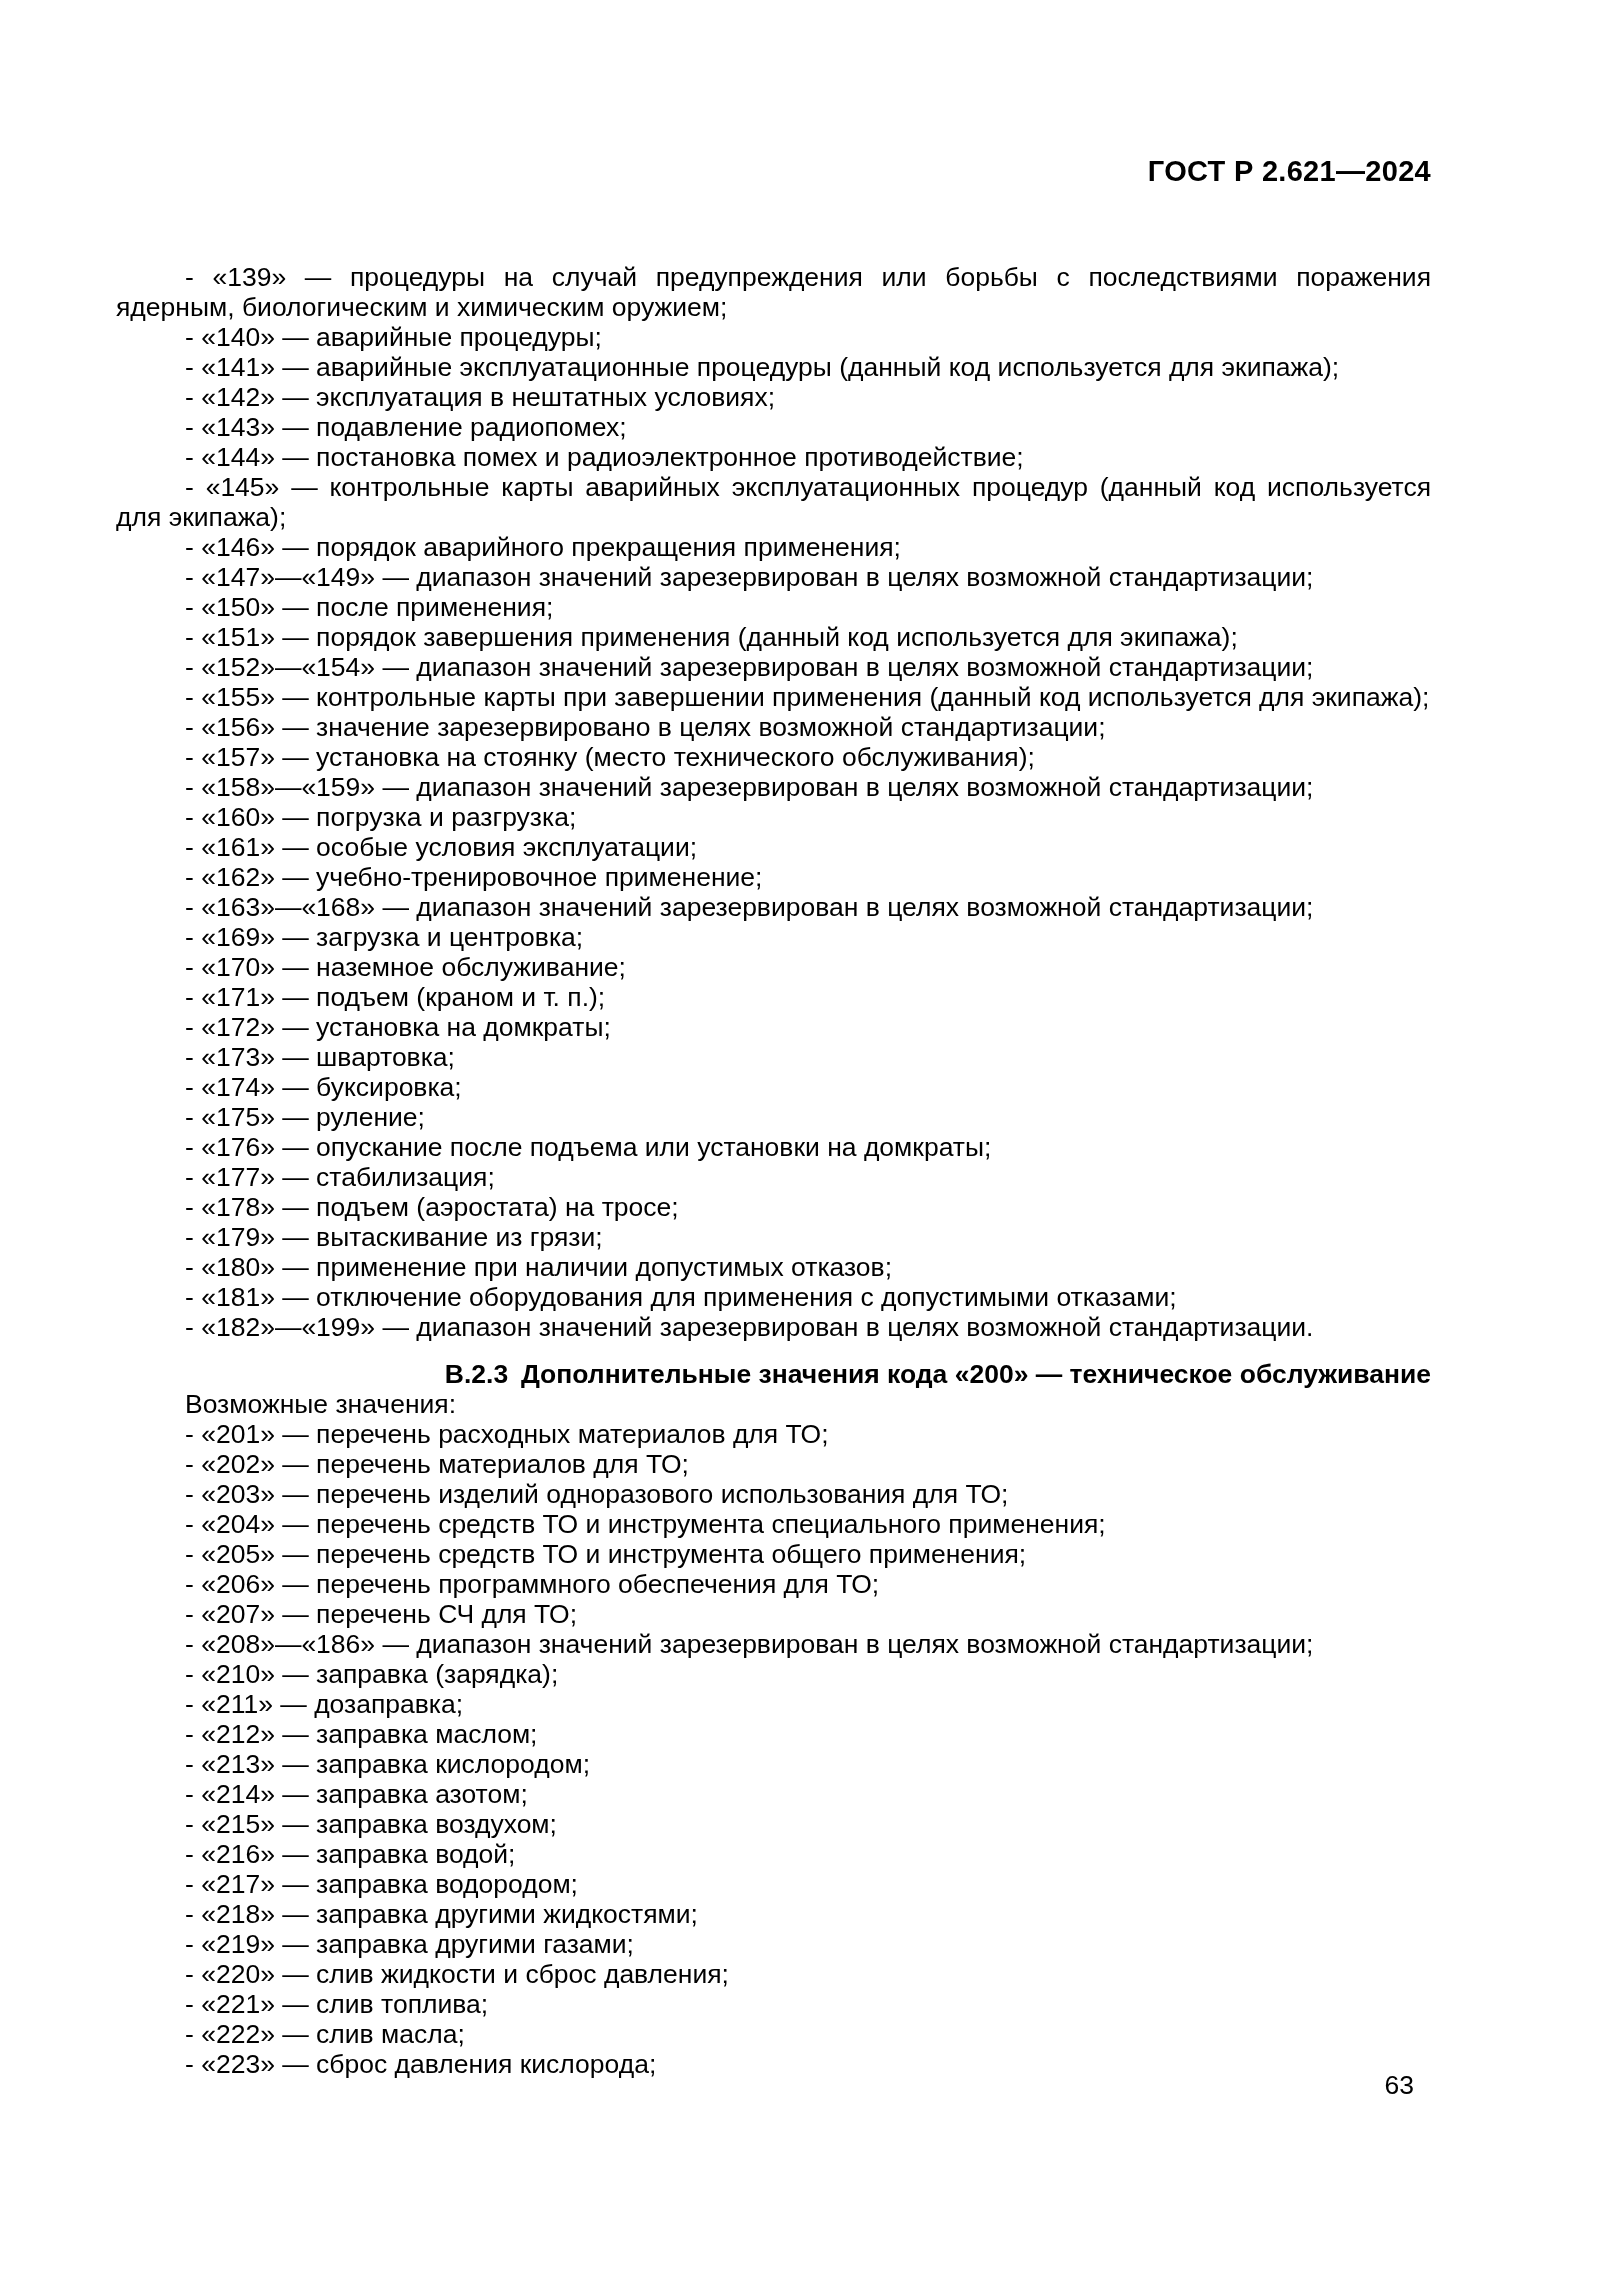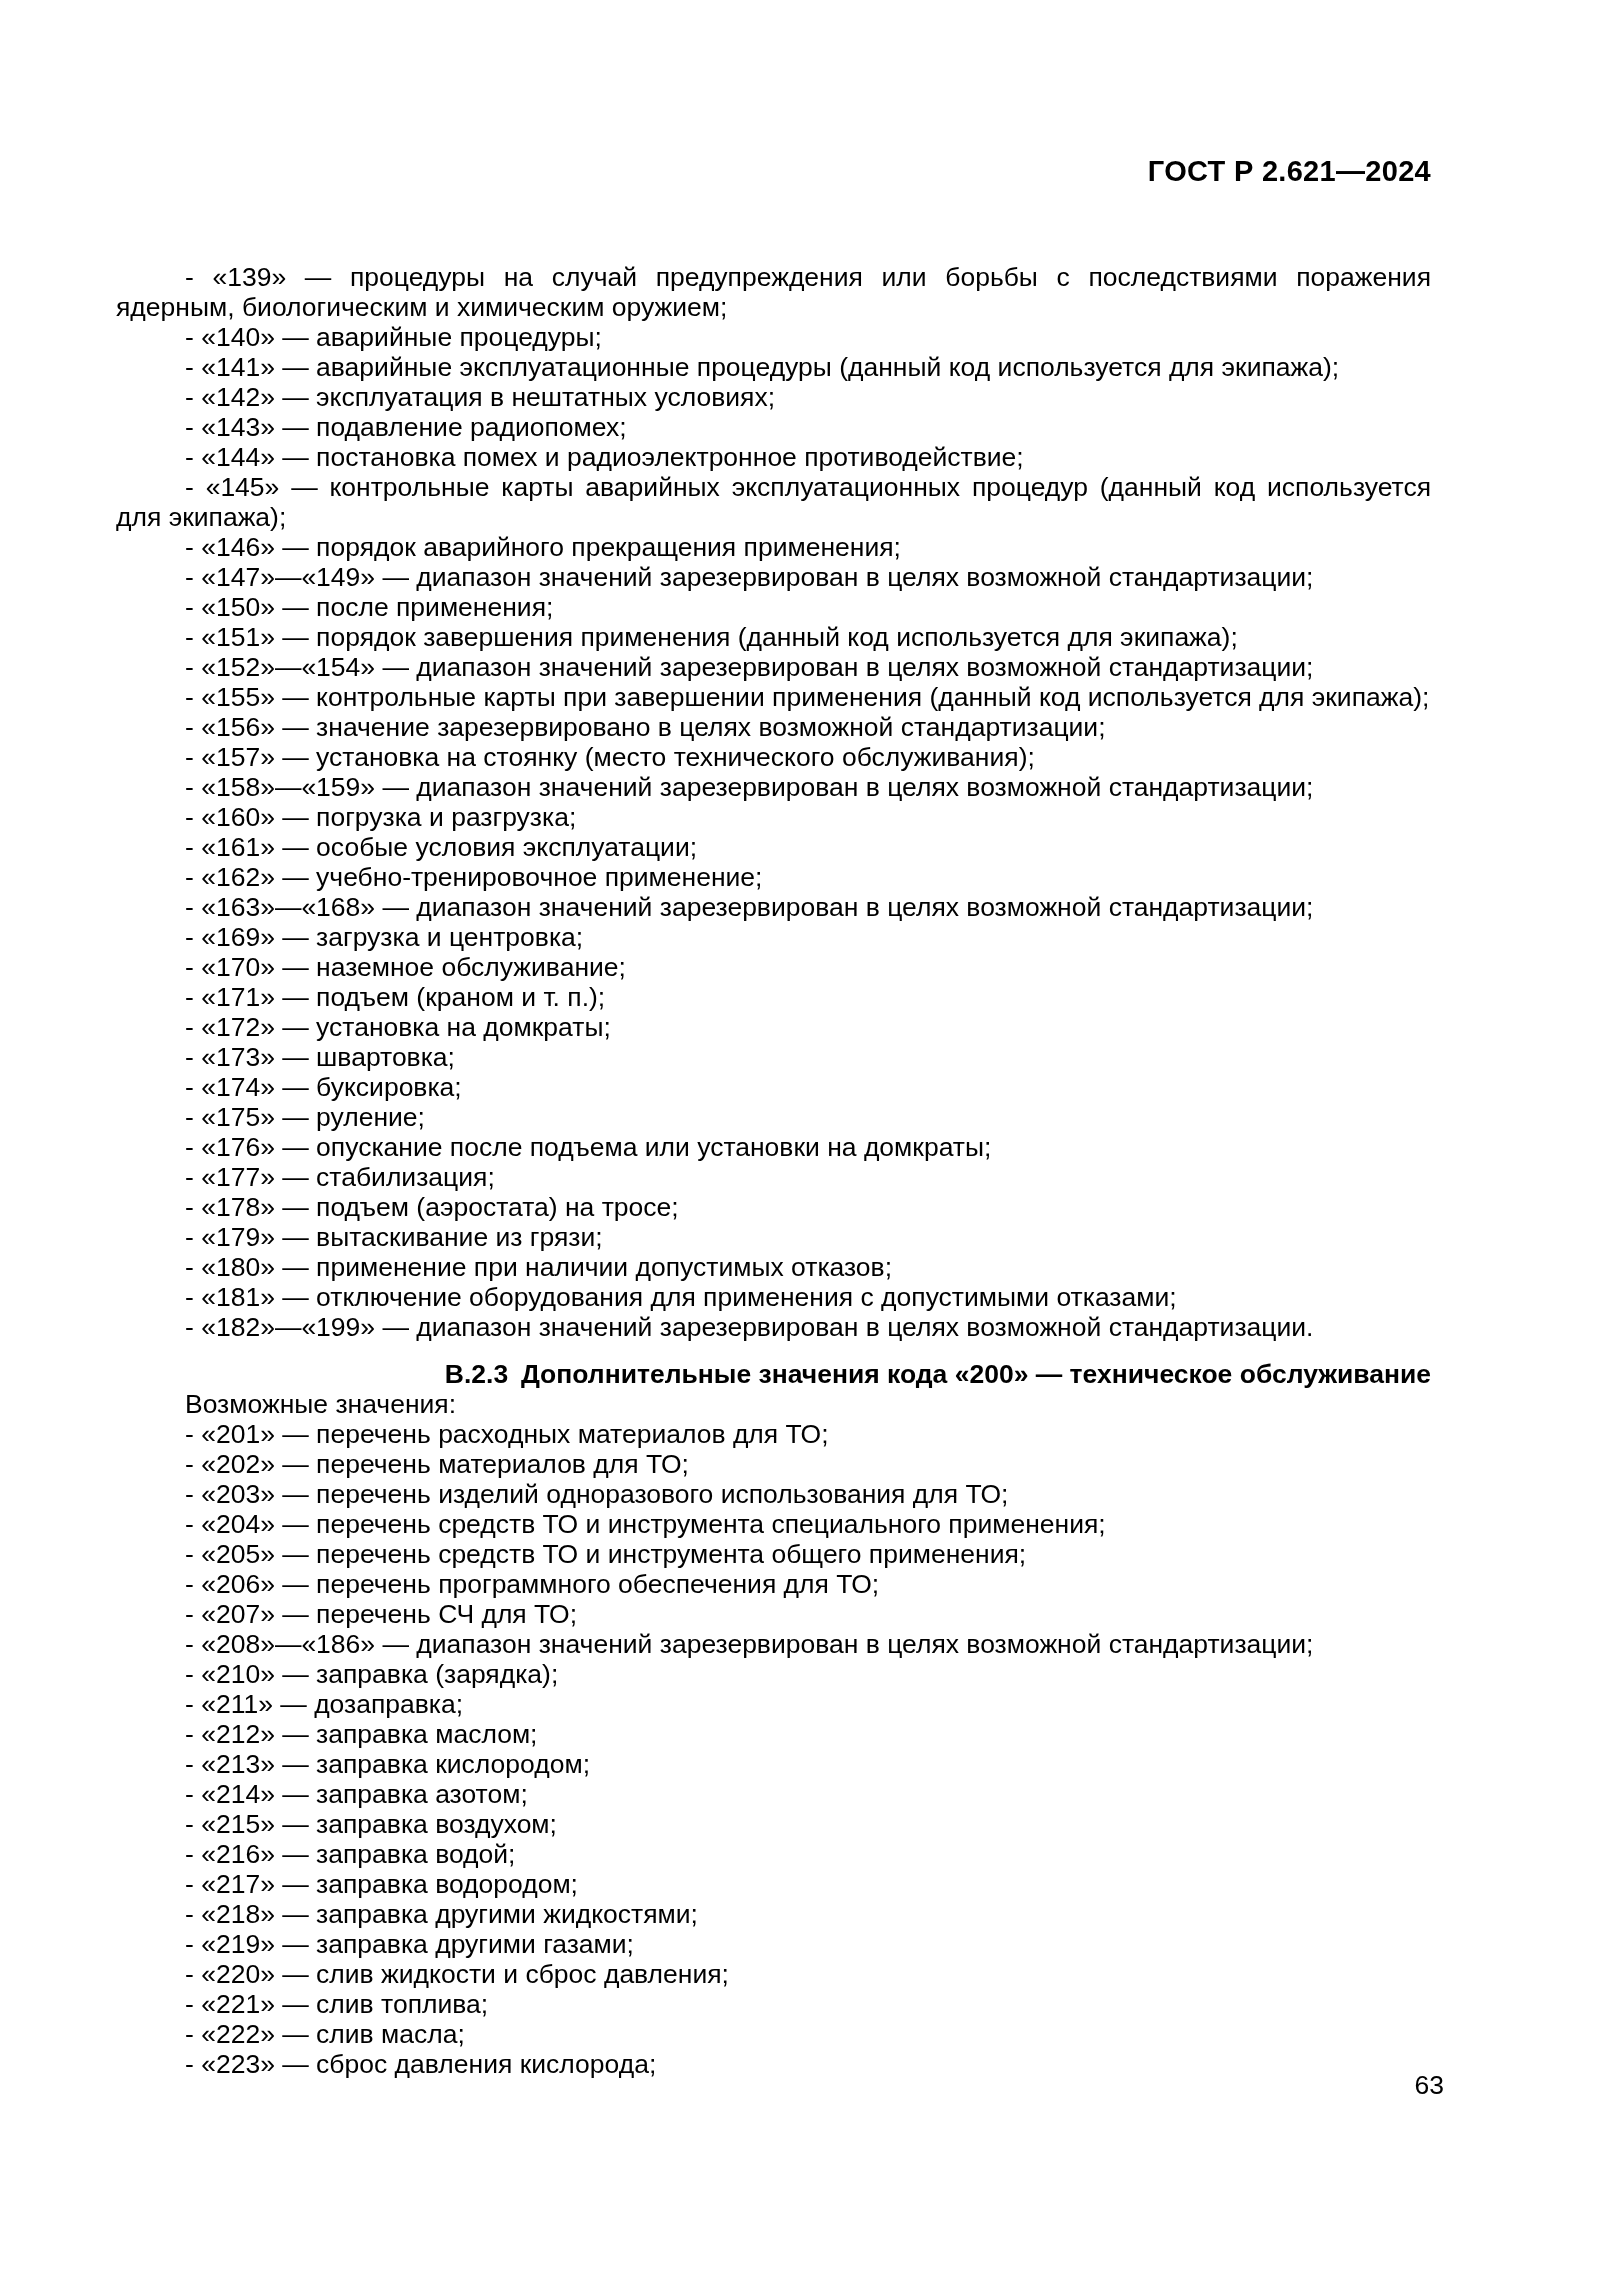--- a/index.html
+++ b/index.html
@@ -46,21 +46,21 @@
     text-indent: 69px;
     font-weight: 700;
     text-align: right;
   }
   .heading .ht {
     margin-left: 12.7px;
   }
   .page-number {
     position: absolute;
     top: 2070px;
-    left: 129px;
+    left: 99px;
     width: 1315px;
     text-align: right;
     font-size: 26.5px;
     line-height: 30px;
   }
 </style>
 </head>
 <body>
 
 <div class="page">

